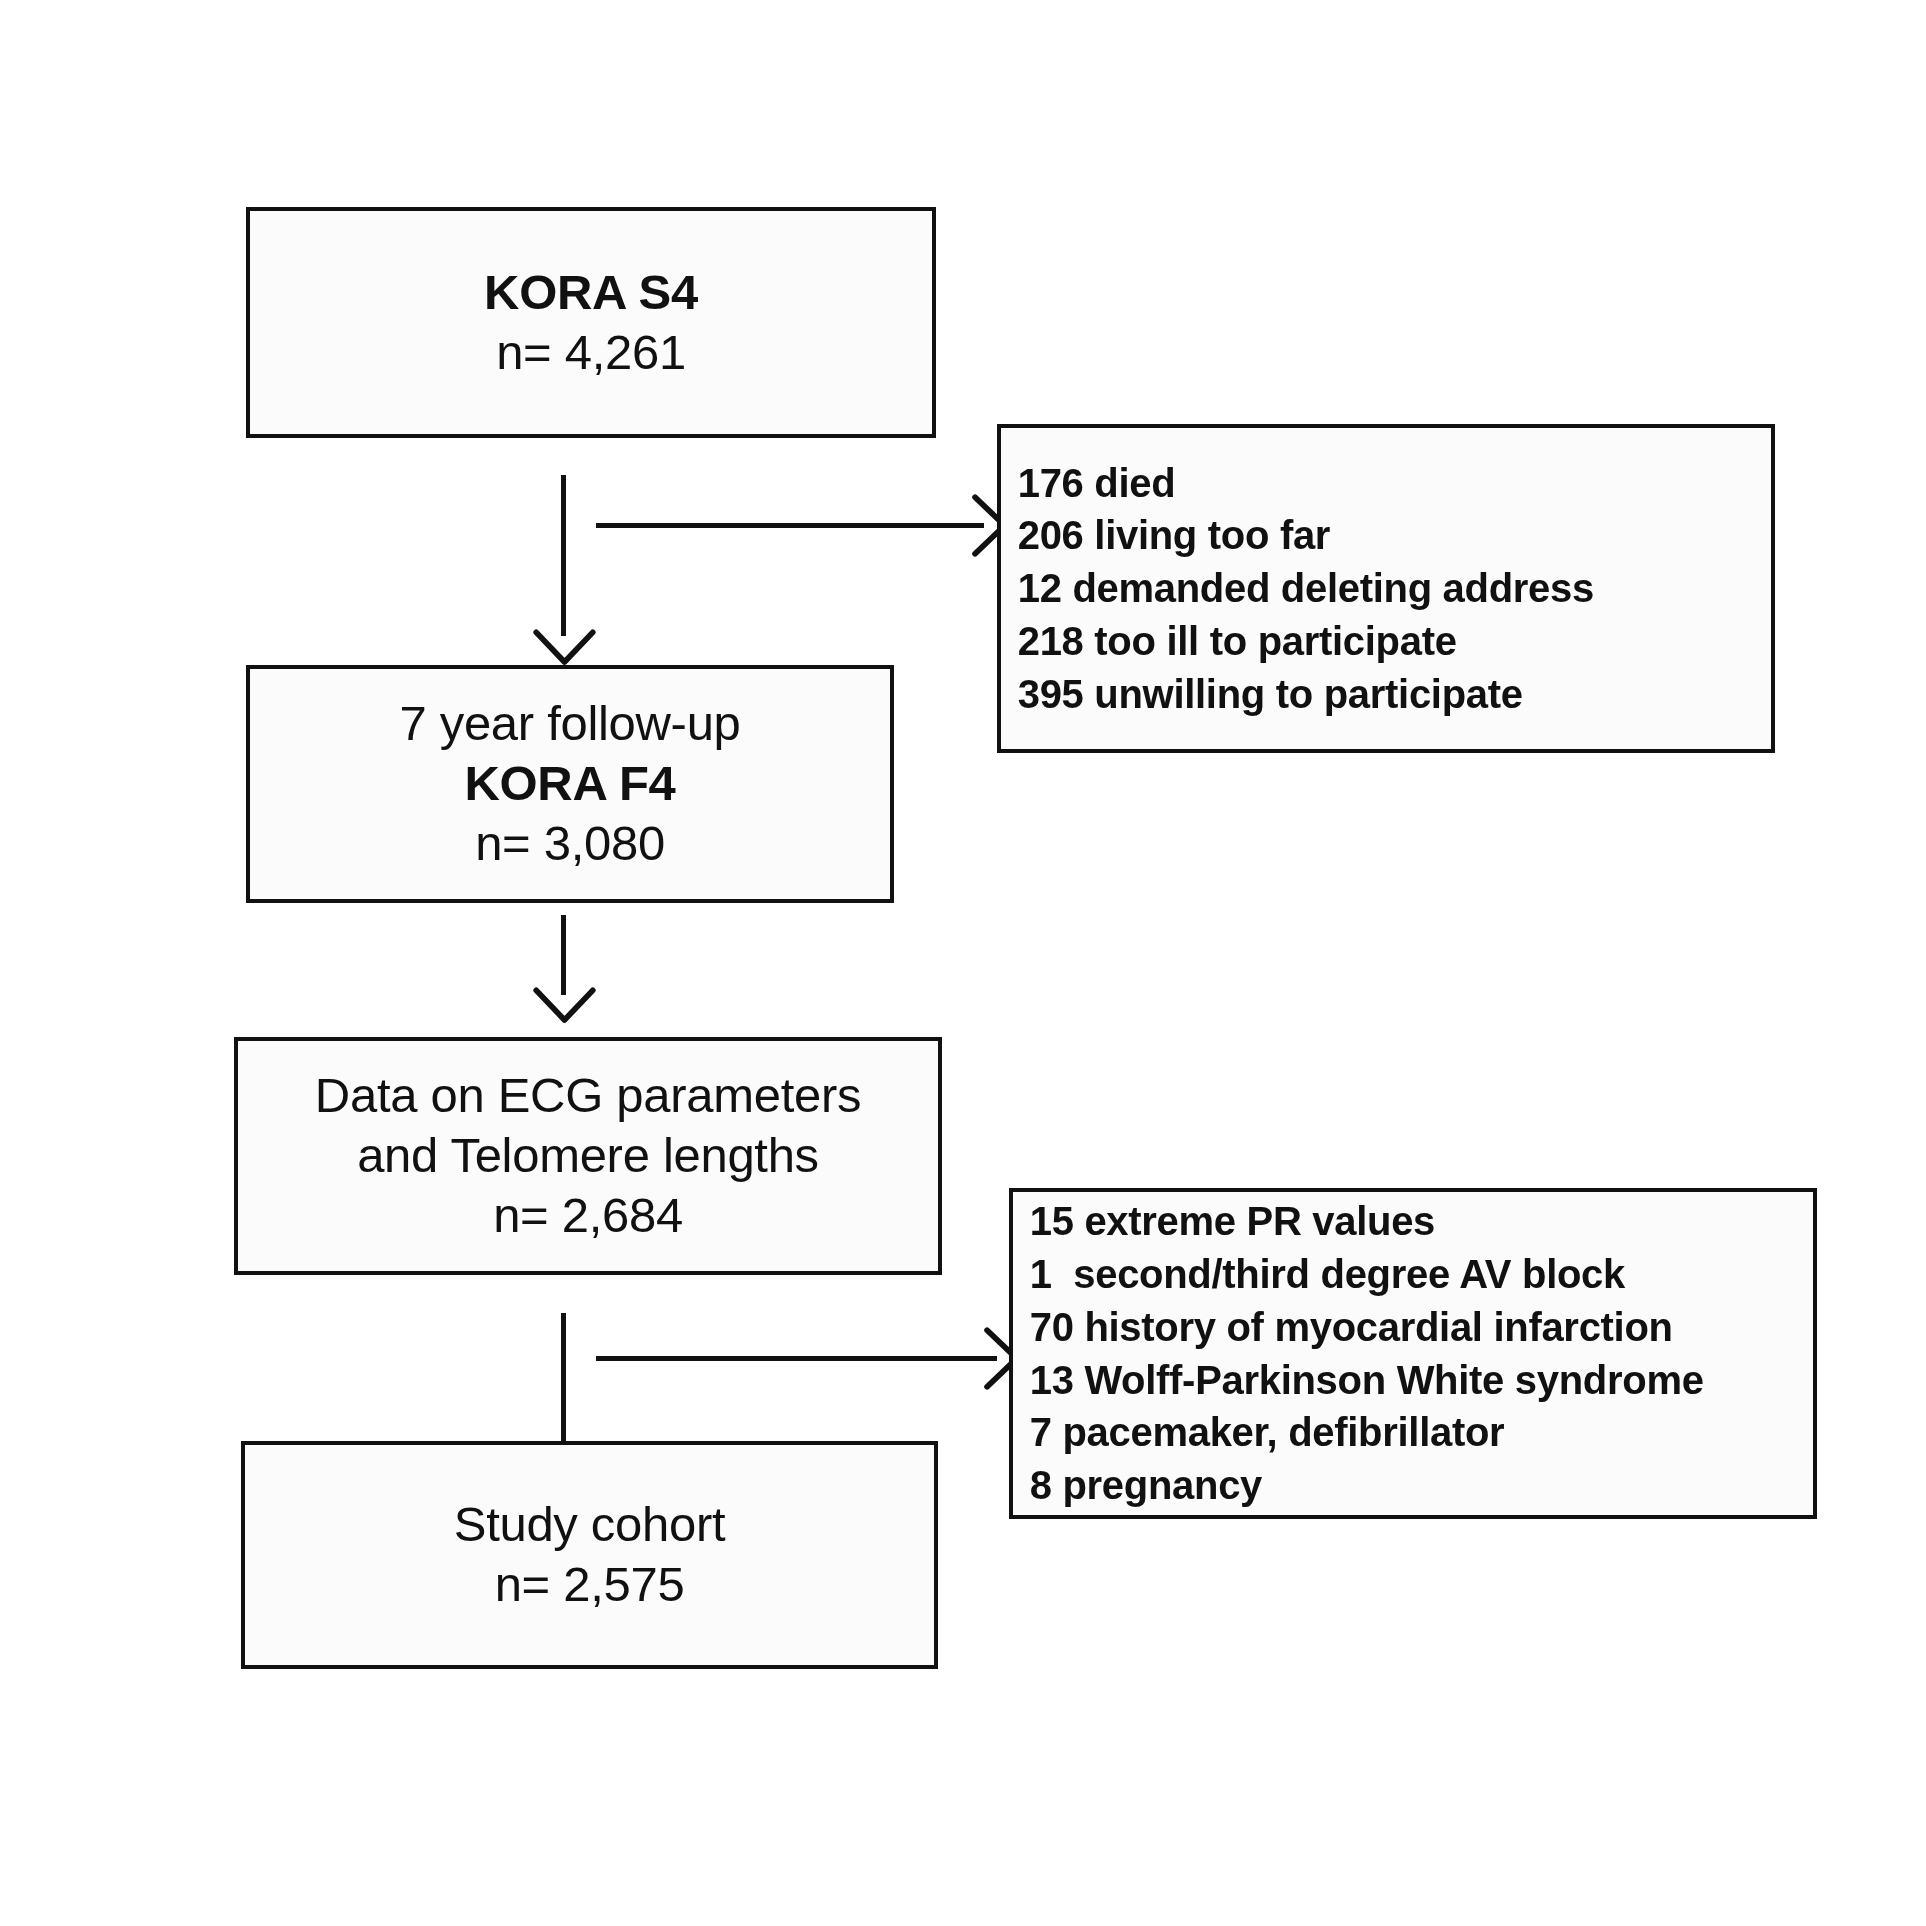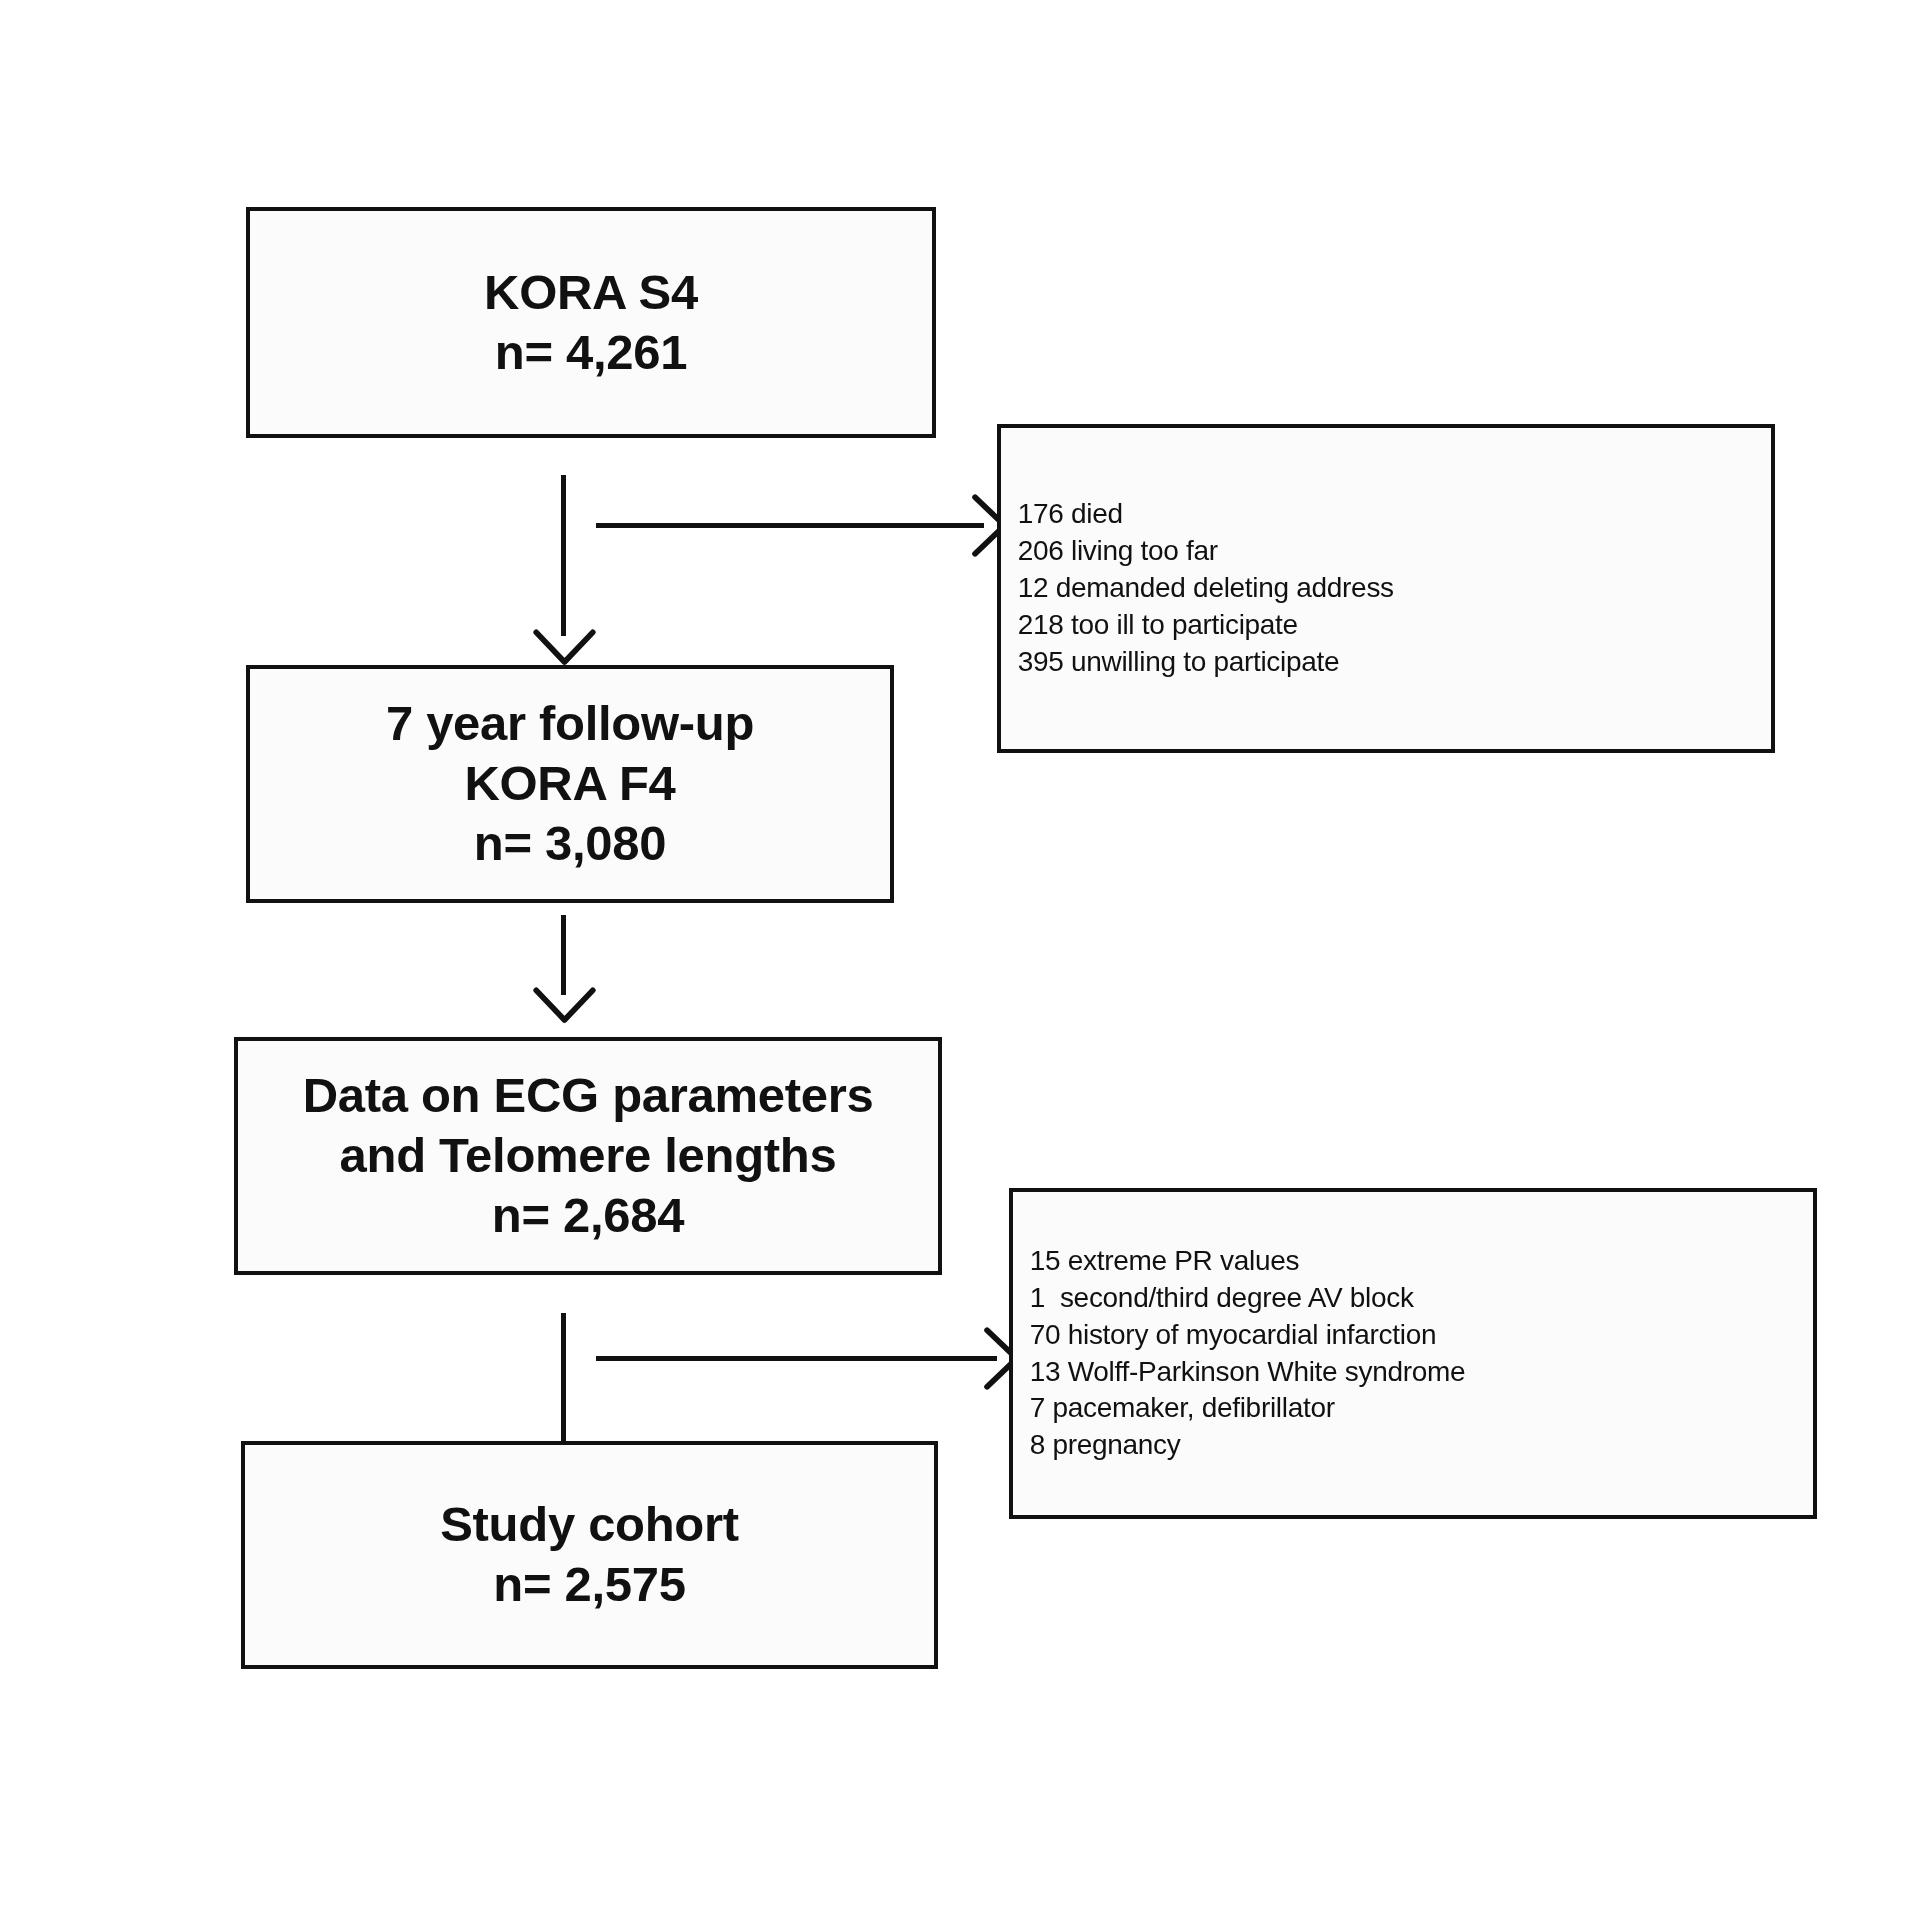--- a/index.html
+++ b/index.html
@@ -29,21 +29,21 @@
     flex-direction: column;
     align-items: center;
     justify-content: center;
     text-align: center;
     line-height: 1.22;
   }
   .flow-box .line {
     display: block;
     white-space: nowrap;
     font-size: 49px;
-    font-weight: 700;
+    font-weight: 400;
     letter-spacing: -0.3px;
   }
   .flow-box .line.bold {
     font-weight: 700;
   }
 
   
   .excl-box {
     position: absolute;
     box-sizing: border-box;
@@ -51,22 +51,22 @@
     background: #fbfbfb;
     display: flex;
     flex-direction: column;
     justify-content: center;
     padding: 6.4px 16.7px;
     line-height: 1.32;
   }
   .excl-box .item {
     display: block;
     white-space: pre;
-    font-size: 28px;
-    font-weight: 400;
+    font-size: 40px;
+    font-weight: 700;
     letter-spacing: -0.3px;
   }
 
   
   .v-line {
     position: absolute;
     background: #111111;
     width: 5.1px;
   }
   .h-line {

